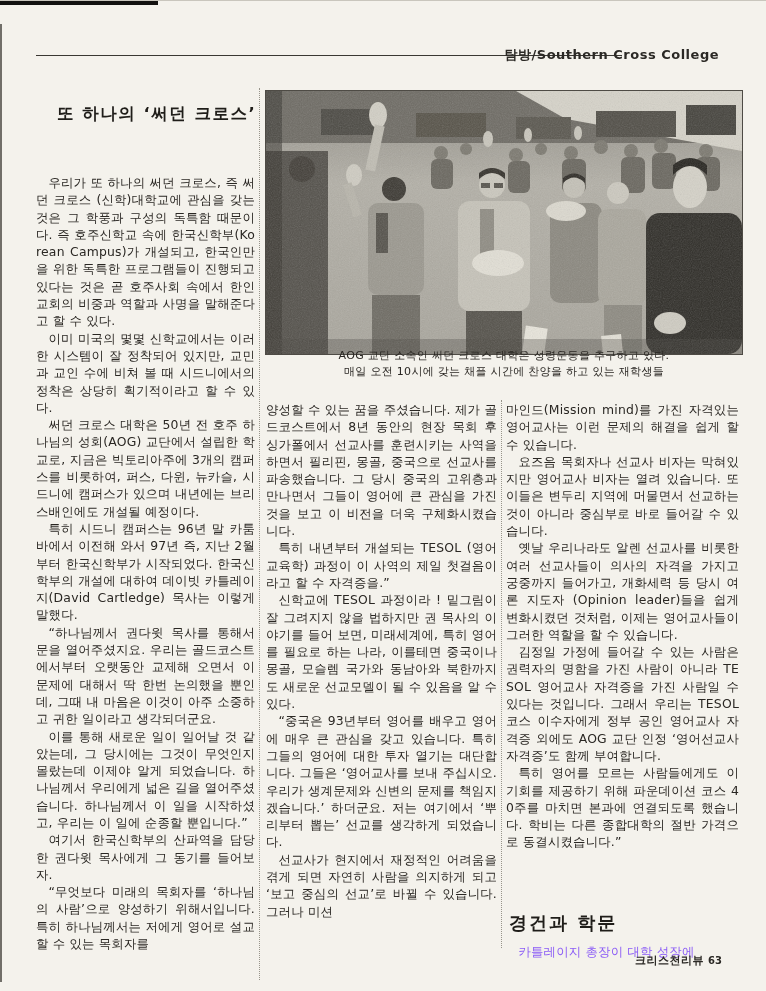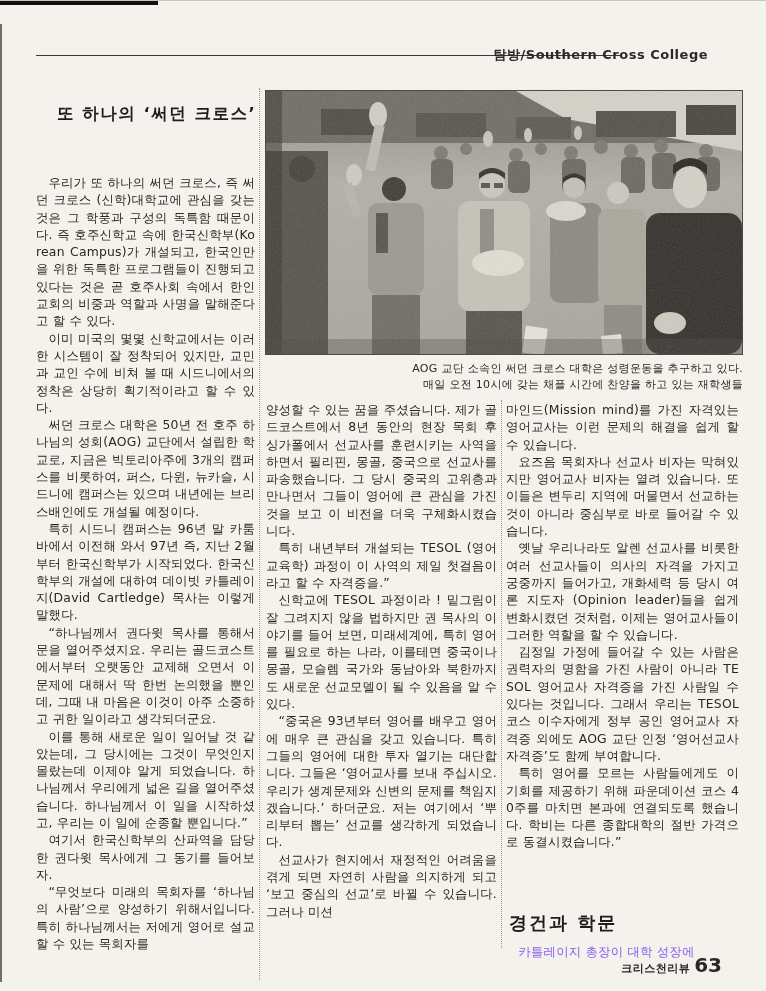--- a/index.html
+++ b/index.html
@@ -7,44 +7,44 @@
     position:relative;width:766px;height:991px;margin:0 auto;
     background:#f4f2ec;overflow:hidden;
     font-family:"DejaVu Sans",sans-serif;color:#24221e;
   }
   
   .top-bar{position:absolute;left:0;top:0;width:158px;height:5px;background:#131210;}
   .top-edge{position:absolute;left:0;top:0;width:766px;height:1px;background:#c9c6bd;}
   .left-edge{position:absolute;left:0;top:24px;width:2px;height:958px;background:#46433e;opacity:.75;}
   
   .header-rule{position:absolute;left:36px;top:55px;width:586px;height:1px;background:#3a3833;}
-  .header-label{position:absolute;top:46px;right:58px;font-size:13px;font-weight:bold;letter-spacing:.5px;color:#2b2925;}
+  .header-label{position:absolute;top:46px;right:47px;font-size:13px;font-weight:bold;letter-spacing:.5px;color:#2b2925;}
   
   .title{position:absolute;left:57px;top:103px;font-size:16.5px;font-weight:bold;letter-spacing:1.5px;color:#1f1d19;}
   
   .col{position:absolute;text-align:justify;font-size:12.4px;line-height:17.3px;letter-spacing:.2px;word-break:break-all;color:#2a2723;}
   .col p{margin:0;text-indent:1em;}
   .col p.cont{text-indent:0;}
   .col1{left:36px;top:146px;width:219px;margin-top:28px;}
   .col2{left:266px;top:401px;width:231px;}
   .col3{left:506px;top:401px;width:233px;}
   .sep{position:absolute;border-left:1px dotted #97948a;width:0;}
   .sep1{left:259px;top:88px;height:892px;}
   .sep2{left:501px;top:400px;height:548px;}
   
   .photo{position:absolute;left:265px;top:90px;width:476px;height:263px;border:1px solid #4e4b45;background:#b9b6ae;box-sizing:content-box;}
   .photo svg{display:block;}
-  .caption{position:absolute;left:265px;top:361px;width:478px;text-align:right;font-size:11px;line-height:15.5px;letter-spacing:.3px;color:#2a2723;}
+  .caption{position:absolute;left:265px;top:348px;width:478px;text-align:center;font-size:11px;line-height:15.5px;letter-spacing:.3px;color:#2a2723;}
   
   .section2-heading{position:absolute;left:509px;top:911px;font-size:18px;font-weight:bold;letter-spacing:2px;color:#1f1d19;}
   .section2-lead{position:absolute;left:506px;top:944px;width:233px;font-size:12.4px;letter-spacing:.2px;text-indent:1em;color:#8b5cf6;}
   
   .footer{position:absolute;right:44px;top:953px;display:flex;align-items:baseline;gap:4px;}
   .footer .mag{font-size:11px;font-weight:bold;letter-spacing:.5px;color:#2b2925;text-align:center;}
-  .footer .num{font-size:20px;font-weight:bold;color:#2b2925;}
+  .footer .num{font-size:10px;font-weight:bold;color:#2b2925;}
 </style>
 </head>
 <body>
 
 <div class="page">
 
   <div class="top-bar"></div>
   <div class="top-edge"></div>
   <div class="left-edge"></div>
 
@@ -52,21 +52,21 @@
   <div class="header-label">탐방/Southern Cross College</div>
 
   <h1 class="title" style="margin:0;">또 하나의 ‘써던 크로스’</h1>
 
   <div class="sep sep1"></div>
   <div class="sep sep2"></div>
 
   <div class="col col1">
     <p>우리가 또 하나의 써던 크로스, 즉 써던 크로스 (신학)대학교에 관심을 갖는 것은 그 학풍과 구성의 독특함 때문이다. 즉 호주신학교 속에 한국신학부(Korean Campus)가 개설되고, 한국인만을 위한 독특한 프로그램들이 진행되고 있다는 것은 곧 호주사회 속에서 한인교회의 비중과 역할과 사명을 말해준다고 할 수 있다.</p>
     <p>이미 미국의 몇몇 신학교에서는 이러한 시스템이 잘 정착되어 있지만, 교민과 교인 수에 비쳐 볼 때 시드니에서의 정착은 상당히 획기적이라고 할 수 있다.</p>
-    <p>써던 크로스 대학은 50년 전 호주 하나님의 성회(AOG) 교단에서 설립한 학교로, 지금은 빅토리아주에 3개의 캠퍼스를 비롯하여, 퍼스, 다윈, 뉴카슬, 시드니에 캠퍼스는 있으며 내년에는 브리스배인에도 개설될 예정이다.</p>
+    <p>써던 크로스 대학은 50년 전 호주 하나님의 성회(AOG) 교단에서 설립한 학교로, 지금은 빅토리아주에 3개의 캠퍼스를 비롯하여, 퍼스, 다윈, 뉴카슬, 시드니에 캠퍼스가 있으며 내년에는 브리스배인에도 개설될 예정이다.</p>
     <p>특히 시드니 캠퍼스는 96년 말 카툼바에서 이전해 와서 97년 즉, 지난 2월부터 한국신학부가 시작되었다. 한국신학부의 개설에 대하여 데이빗 카틀레이지(David Cartledge) 목사는 이렇게 말했다.</p>
     <p>“하나님께서 권다윗 목사를 통해서 문을 열어주셨지요. 우리는 골드코스트에서부터 오랫동안 교제해 오면서 이 문제에 대해서 딱 한번 논의했을 뿐인데, 그때 내 마음은 이것이 아주 소중하고 귀한 일이라고 생각되더군요.</p>
     <p>이를 통해 새로운 일이 일어날 것 같았는데, 그 당시에는 그것이 무엇인지 몰랐는데 이제야 알게 되었습니다. 하나님께서 우리에게 넓은 길을 열어주셨습니다. 하나님께서 이 일을 시작하셨고, 우리는 이 일에 순종할 뿐입니다.”</p>
     <p>여기서 한국신학부의 산파역을 담당한 권다윗 목사에게 그 동기를 들어보자.</p>
     <p>“무엇보다 미래의 목회자를 ‘하나님의 사람’으로 양성하기 위해서입니다. 특히 하나님께서는 저에게 영어로 설교할 수 있는 목회자를</p>
   </div>
 
   <div class="photo">
     <svg width="476" height="263" viewBox="0 0 476 263">
       <defs>

